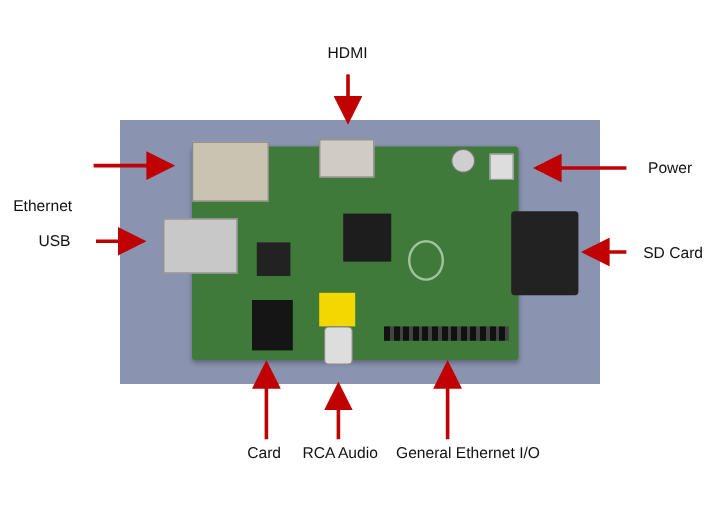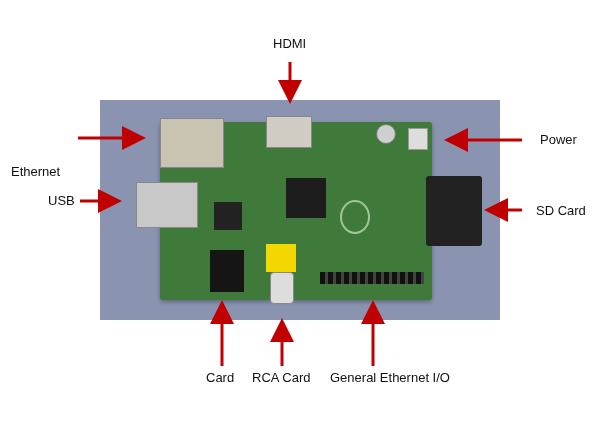--- a/index.html
+++ b/index.html
@@ -56,17 +56,17 @@
     <line x1="522" y1="210" x2="490" y2="210" marker-end="url(#ah)"></line>
     <line x1="222" y1="366" x2="222" y2="306" marker-end="url(#ah)"></line>
     <line x1="282" y1="366" x2="282" y2="324" marker-end="url(#ah)"></line>
     <line x1="373" y1="366" x2="373" y2="306" marker-end="url(#ah)"></line>
   </g>
 </svg>
 
 <div class="label" style="left:273px;top:36px;">HDMI</div>
 <div class="label" style="left:11px;top:131px;margin-top:33px;">Ethernet</div>
 <div class="label" style="left:540px;top:132px;">Power</div>
-<div class="label" style="left:48px;top:193px;">USB</div>
+<div class="label" style="left:32px;top:193px;">USB</div>
 <div class="label" style="left:536px;top:203px;">SD Card</div>
 <div class="label" style="left:206px;top:370px;">Card</div>
-<div class="label" style="left:252px;top:370px;">RCA Card</div>
+<div class="label" style="left:252px;top:370px;">RCA Audio</div>
 <div class="label" style="left:330px;top:370px;">General Ethernet I/O</div>
 
 </body></html>

